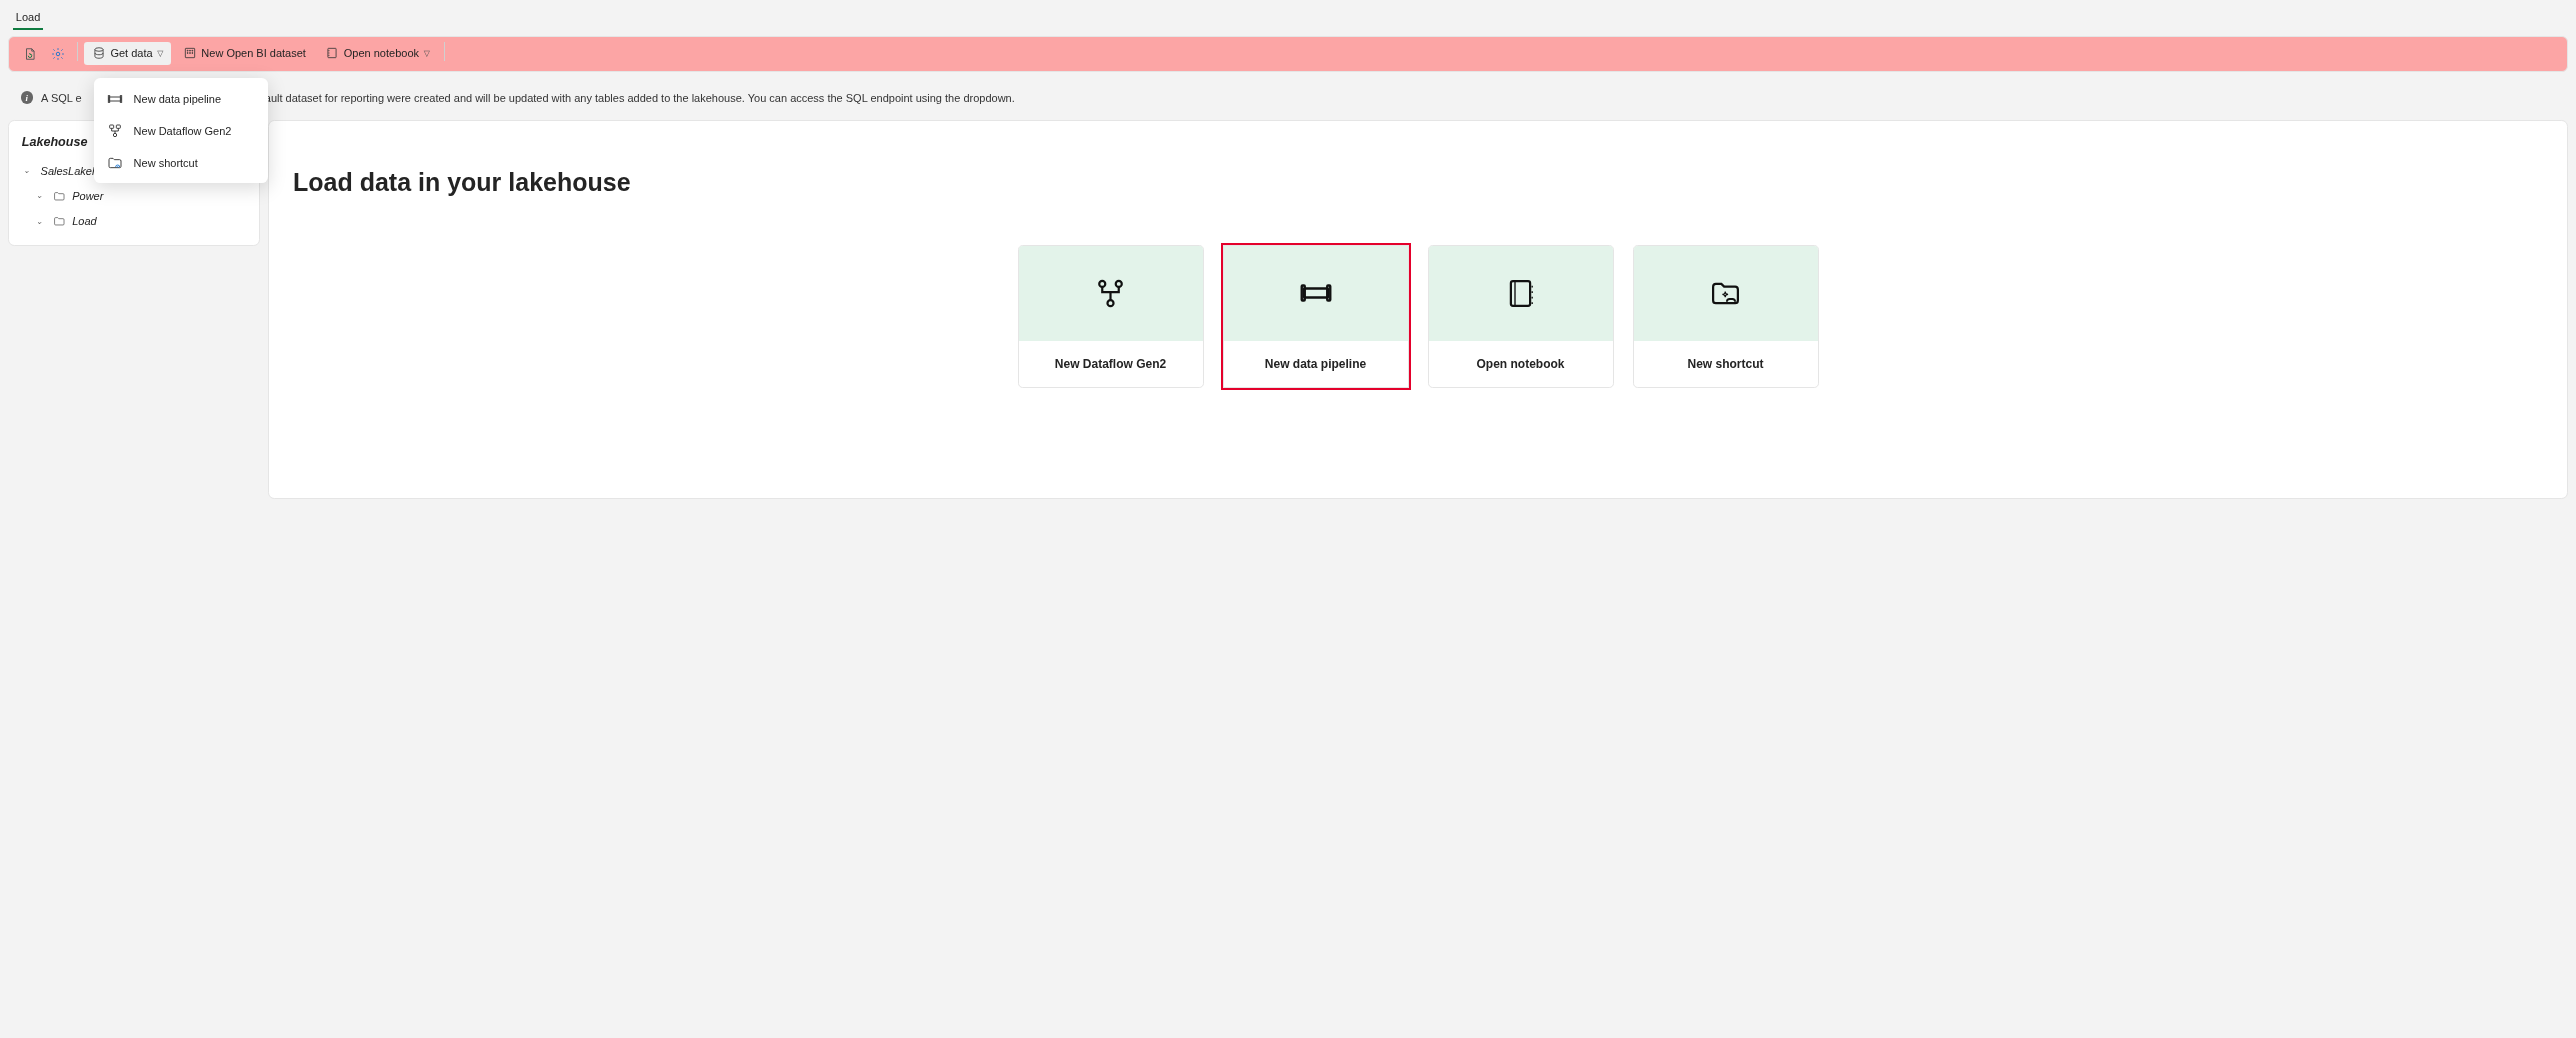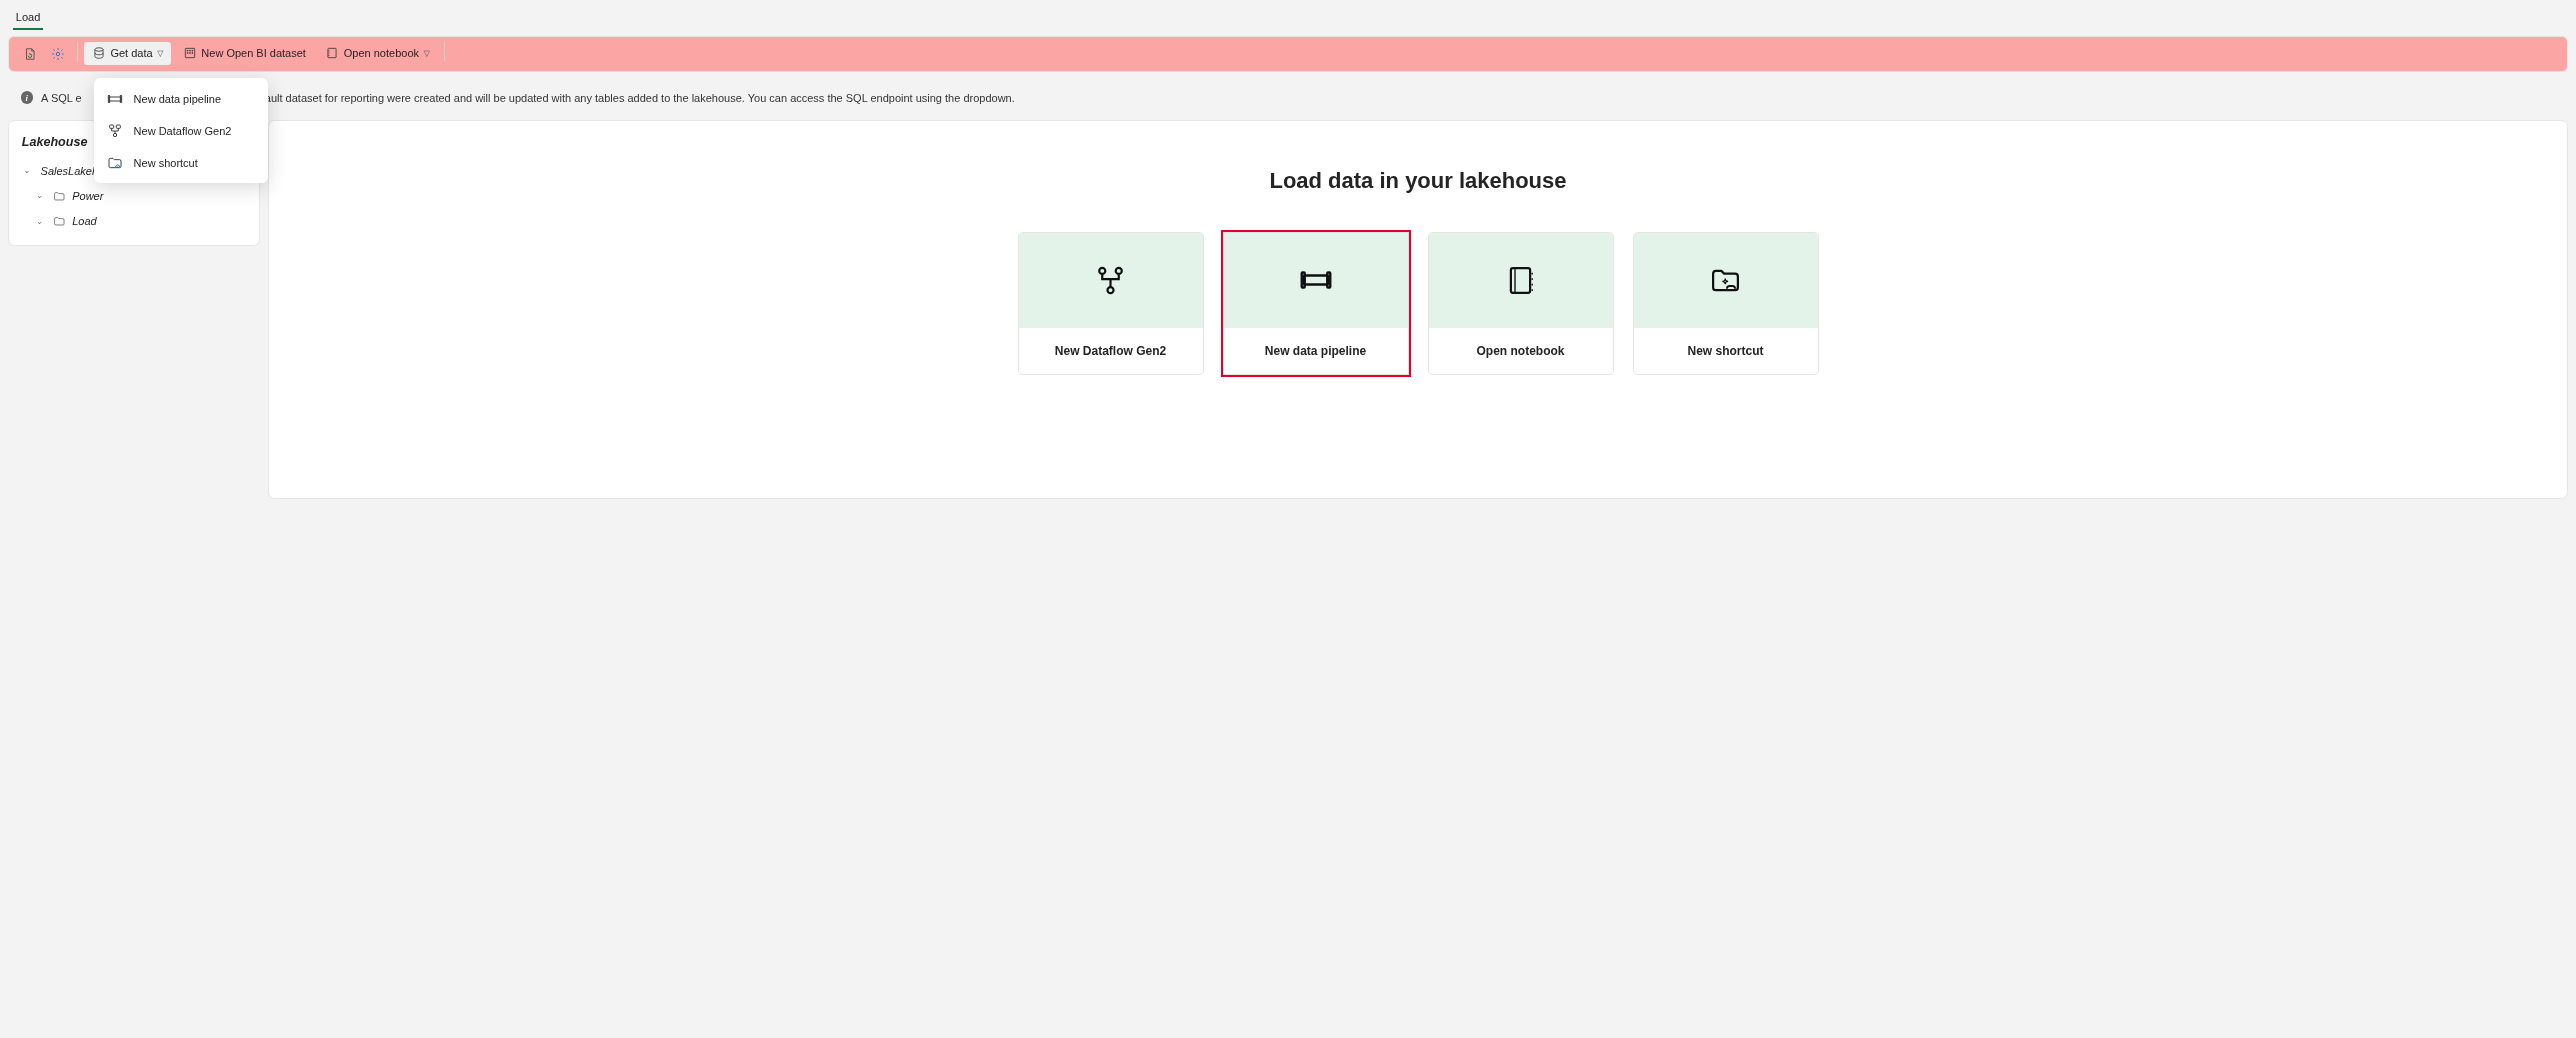--- a/index.html
+++ b/index.html
@@ -145,24 +145,23 @@
     .main-area {
       flex: 1;
       background: #fff;
       border: 0.8px solid #e5e5e5;
       border-radius: 6.3px;
       margin: 8px 8px 8px 0;
       padding: 47px 24px 32px 24px;
       min-height: 379px;
     }
     .hero-title {
-      text-align: center;
-      font-size: 22px;
+      font-size: 25px;
       font-weight: 600;
-      margin-bottom: 38px;
+      margin-bottom: 48px;
     }
     .cards {
       display: flex;
       gap: 19px;
       justify-content: center;
     }
     .card {
       width: 186px;
       border: 0.8px solid #e5e5e5;
       border-radius: 4.7px;

